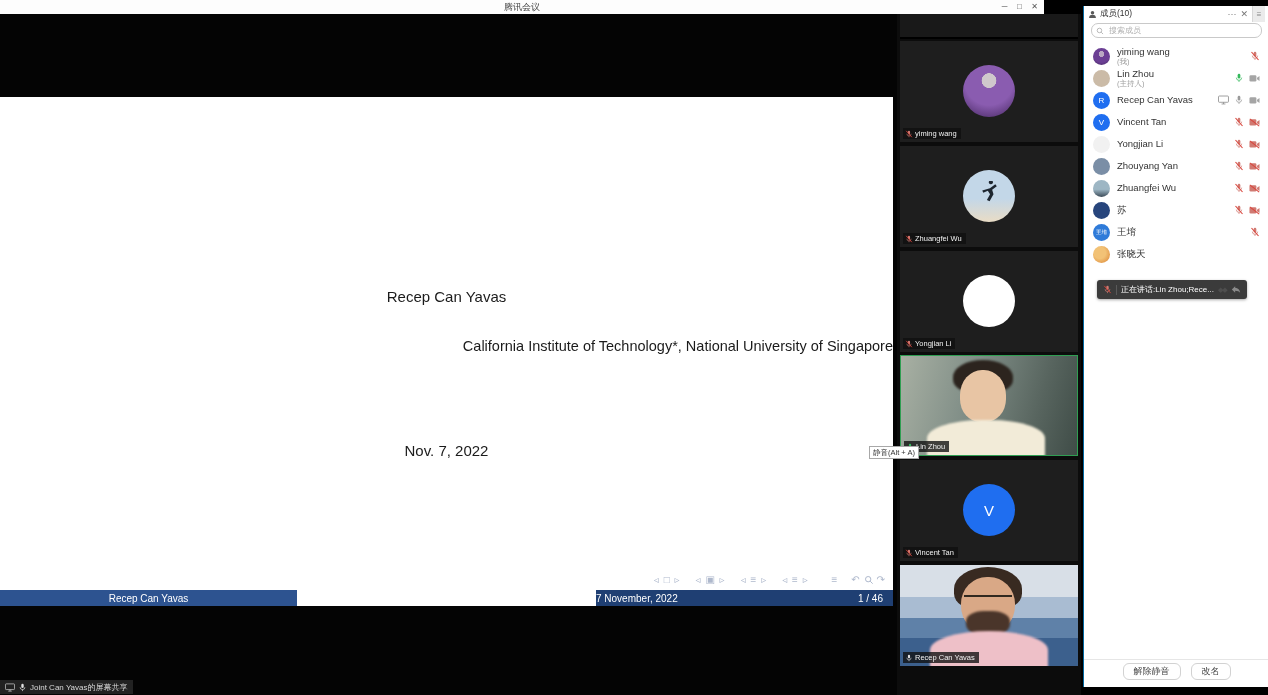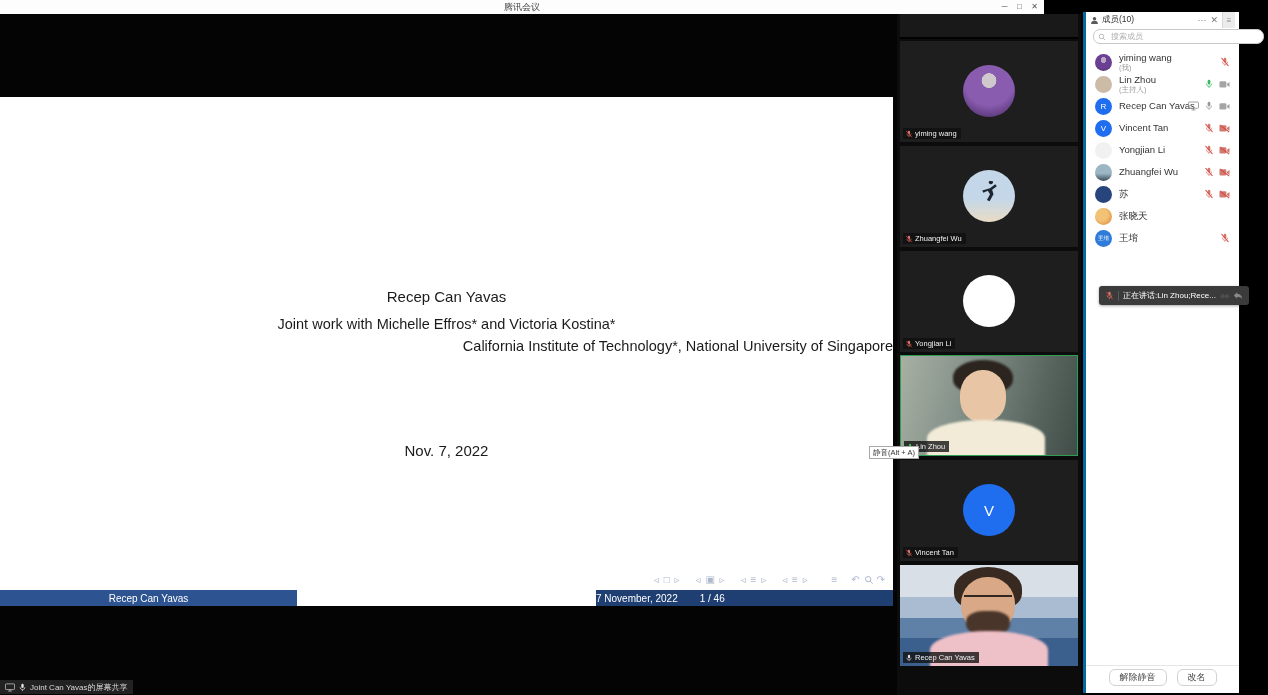--- a/index.html
+++ b/index.html
@@ -22,21 +22,21 @@
   .s-affil{position:absolute;left:0;top:241px;width:100%;text-align:right;font-size:14.5px}
   .s-venue{position:absolute;left:0;top:323px;width:100%;text-align:center;font-size:15px}
   .s-date{position:absolute;left:0;top:345px;width:100%;text-align:center;font-size:15px}
   .navsyms{position:absolute;right:7px;bottom:21px;display:flex;align-items:center;gap:3px;
            color:#aeb8cc;font-size:10px}
   .navsyms .nvtxt{white-space:pre;letter-spacing:1px}
   .s-footer{position:absolute;left:0;bottom:0;width:100%;height:16px;display:flex;font-size:10px}
   .f-left{width:297px;background:#2d5390;color:#fff;display:flex;align-items:center;justify-content:center}
   .f-mid{flex:1;background:#fff}
   .f-right{width:297px;background:#1f3f73;color:#fff;display:flex;align-items:center;
-           justify-content:flex-start;gap:22px;padding-right:10px;box-sizing:border-box}
+           justify-content:space-between;gap:22px;padding-right:10px;box-sizing:border-box}
 
   
   .mute-tip{left:869px;top:446px;height:11px;background:#fff;border:1px solid #a8a8a8;
             font-size:7.5px;color:#333;line-height:11px;padding:0 3px;z-index:30;white-space:nowrap}
 
   
   .strip{left:897px;top:14px;width:184px;height:681px;background:#0c0c0c}
   .tile-sliver{position:absolute;left:3px;top:0;width:178px;height:23px;background:#191919;border-bottom:2px solid #000}
   .tile{position:absolute;left:3px;width:178px;height:101px;background:#1e1e1e;overflow:hidden}
   .tile.speaking{border:1px solid #2f9e52;box-sizing:border-box}
@@ -56,21 +56,21 @@
   .lz .shirt{position:absolute;left:26px;top:64px;width:118px;height:40px;border-radius:46% 46% 0 0;background:#f2ebd8;filter:blur(1px)}
   
   .rc{background:linear-gradient(180deg,#d8dfe7 0 32%,#a9bcd2 32% 52%,#5f81a8 52% 72%,#3c608d 72% 100%)}
   .rc .hair{position:absolute;left:54px;top:2px;width:68px;height:44px;border-radius:50% 50% 40% 40%;background:#382a21;filter:blur(.6px)}
   .rc .face{position:absolute;left:61px;top:12px;width:54px;height:56px;border-radius:48%;background:#d9a886;filter:blur(.5px)}
   .rc .glasses{position:absolute;left:64px;top:30px;width:48px;height:9px;border-top:2px solid #31291f;filter:blur(.4px)}
   .rc .beard{position:absolute;left:66px;top:46px;width:44px;height:26px;border-radius:40% 40% 50% 50%;background:#4a352a;filter:blur(.8px)}
   .rc .shirt{position:absolute;left:30px;top:66px;width:118px;height:38px;border-radius:50% 50% 0 0;background:#eec0c8;filter:blur(.8px)}
 
   
-  .panel{left:1083px;top:12px;width:156px;height:681px;background:#fff;border-left:3px solid #0369a1;box-sizing:border-box}
+  .panel{left:1083px;top:6px;width:186px;height:681px;background:#fff;border-left:1px solid #0369a1;box-sizing:border-box}
   .p-head{position:absolute;left:0;top:0;width:100%;height:16px;display:flex;align-items:center;padding:0 4px;box-sizing:border-box;gap:3px}
   .p-title{font-size:8.5px;color:#333}
   .p-head-right{margin-left:auto;display:flex;align-items:center;gap:4px}
   .p-more,.p-close{font-size:9px;color:#777;cursor:default}
   .p-collapse{width:12px;height:16px;background:#ebebeb;border-left:1px solid #d7d7d7;color:#888;
               font-size:8px;display:flex;align-items:center;justify-content:center}
   .p-search{position:absolute;left:7px;top:17px;width:171px;height:15px;border:1px solid #c9c9c9;border-radius:7px;
             box-sizing:border-box;display:flex;align-items:center;gap:3px;padding:0 4px;background:#fff}
   .p-search input{border:none;outline:none;flex:1;font-size:8px;color:#333;min-width:0;font-family:inherit}
   .p-search input::placeholder{color:#b0b0b0}
@@ -120,21 +120,20 @@
   <div class="wctrls">
     <span class="wctrl">─</span>
     <span class="wctrl">□</span>
     <span class="wctrl">✕</span>
   </div>
 </div>
 
 <div class="abs share">
   <div class="slide">
     <div class="s-author">Recep Can Yavas</div>
-    <div class="s-joint">Joint work with Michelle Effros* and Victoria Kostina*</div>
     <div class="s-affil">California Institute of Technology*, National University of Singapore</div>
     <div class="s-date">Nov. 7, 2022</div>
 
     <div class="navsyms">
       <span class="nvtxt">◃ □ ▹    ◃ ▣ ▹    ◃ ≡ ▹    ◃ ≡ ▹      ≡</span>
       <span class="nvtxt" style="margin-left:10px">↶</span>
       <svg class="svgic" width="10" height="10" viewBox="0 0 12 12">
           <circle cx="5" cy="5" r="3.2" fill="none" stroke="#aeb8cc" stroke-width="1.2"></circle>
           <line x1="7.4" y1="7.4" x2="10.4" y2="10.4" stroke="#aeb8cc" stroke-width="1.2"></line>
         </svg>
@@ -359,20 +358,39 @@
             <line x1="1.8" y1="1.2" x2="10.2" y2="10.8" stroke="#d9453c" stroke-width="1.3"></line>
           </svg>
         <svg class="svgic cam-off" width="11" height="9" viewBox="0 0 14 11">
             <rect x="0.6" y="1.4" width="8.8" height="8" rx="1.6" fill="currentColor"></rect>
             <path d="M10.2 4.4 13.4 2.4v6.2L10.2 6.6z" fill="currentColor"></path>
             <line x1="1" y1="1" x2="13" y2="10" stroke="#d9453c" stroke-width="1.3"></line>
           </svg>
       </div>
     </div>
 
+    <div class="mrow">
+      <div class="avat a6"></div>
+      <div class="mtext">
+          <span class="mname">Zhouyang Yan</span>
+        </div>
+      <div class="mics">
+        <svg class="svgic mic-muted" width="10" height="10" viewBox="0 0 12 12">
+            <rect x="4.4" y="1" width="3.2" height="5.6" rx="1.6" fill="currentColor"></rect>
+            <path d="M2.8 5.6a3.2 3.2 0 0 0 6.4 0" fill="none" stroke="currentColor" stroke-width=".9"></path>
+            <line x1="6" y1="8.8" x2="6" y2="10.8" stroke="currentColor" stroke-width=".9"></line>
+            <line x1="1.8" y1="1.2" x2="10.2" y2="10.8" stroke="#d9453c" stroke-width="1.3"></line>
+          </svg>
+        <svg class="svgic cam-off" width="11" height="9" viewBox="0 0 14 11">
+            <rect x="0.6" y="1.4" width="8.8" height="8" rx="1.6" fill="currentColor"></rect>
+            <path d="M10.2 4.4 13.4 2.4v6.2L10.2 6.6z" fill="currentColor"></path>
+            <line x1="1" y1="1" x2="13" y2="10" stroke="#d9453c" stroke-width="1.3"></line>
+          </svg>
+      </div>
+    </div>
 
     <div class="mrow">
       <div class="avat a7"></div>
       <div class="mtext">
           <span class="mname">Zhuangfei Wu</span>
         </div>
       <div class="mics">
         <svg class="svgic mic-muted" width="10" height="10" viewBox="0 0 12 12">
             <rect x="4.4" y="1" width="3.2" height="5.6" rx="1.6" fill="currentColor"></rect>
             <path d="M2.8 5.6a3.2 3.2 0 0 0 6.4 0" fill="none" stroke="currentColor" stroke-width=".9"></path>
@@ -401,40 +419,40 @@
           </svg>
         <svg class="svgic cam-off" width="11" height="9" viewBox="0 0 14 11">
             <rect x="0.6" y="1.4" width="8.8" height="8" rx="1.6" fill="currentColor"></rect>
             <path d="M10.2 4.4 13.4 2.4v6.2L10.2 6.6z" fill="currentColor"></path>
             <line x1="1" y1="1" x2="13" y2="10" stroke="#d9453c" stroke-width="1.3"></line>
           </svg>
       </div>
     </div>
 
     <div class="mrow">
+      <div class="avat a9">王堉</div>
+      <div class="mtext">
+          <span class="mname">王堉</span>
+        </div>
+      <div class="mics">
+        <svg class="svgic mic-muted" width="10" height="10" viewBox="0 0 12 12">
+            <rect x="4.4" y="1" width="3.2" height="5.6" rx="1.6" fill="currentColor"></rect>
+            <path d="M2.8 5.6a3.2 3.2 0 0 0 6.4 0" fill="none" stroke="currentColor" stroke-width=".9"></path>
+            <line x1="6" y1="8.8" x2="6" y2="10.8" stroke="currentColor" stroke-width=".9"></line>
+            <line x1="1.8" y1="1.2" x2="10.2" y2="10.8" stroke="#d9453c" stroke-width="1.3"></line>
+          </svg>
+      </div>
+    </div>
+
+    <div class="mrow">
       <div class="avat a10"></div>
       <div class="mtext">
           <span class="mname">张晓天</span>
         </div>
       <div class="mics"></div>
-    </div>
-
-    <div class="mrow">
-      <div class="avat a9">王堉</div>
-      <div class="mtext">
-          <span class="mname">王堉</span>
-        </div>
-      <div class="mics">
-        <svg class="svgic mic-muted" width="10" height="10" viewBox="0 0 12 12">
-            <rect x="4.4" y="1" width="3.2" height="5.6" rx="1.6" fill="currentColor"></rect>
-            <path d="M2.8 5.6a3.2 3.2 0 0 0 6.4 0" fill="none" stroke="currentColor" stroke-width=".9"></path>
-            <line x1="6" y1="8.8" x2="6" y2="10.8" stroke="currentColor" stroke-width=".9"></line>
-            <line x1="1.8" y1="1.2" x2="10.2" y2="10.8" stroke="#d9453c" stroke-width="1.3"></line>
-          </svg>
-      </div>
     </div>
   </div>
 
   <div class="toast">
     <svg class="svgic mic-muted" width="9" height="9" viewBox="0 0 12 12">
         <rect x="4.4" y="1" width="3.2" height="5.6" rx="1.6" fill="currentColor"></rect>
         <path d="M2.8 5.6a3.2 3.2 0 0 0 6.4 0" fill="none" stroke="currentColor" stroke-width=".9"></path>
         <line x1="6" y1="8.8" x2="6" y2="10.8" stroke="currentColor" stroke-width=".9"></line>
         <line x1="1.8" y1="1.2" x2="10.2" y2="10.8" stroke="#d9453c" stroke-width="1.3"></line>
       </svg>

